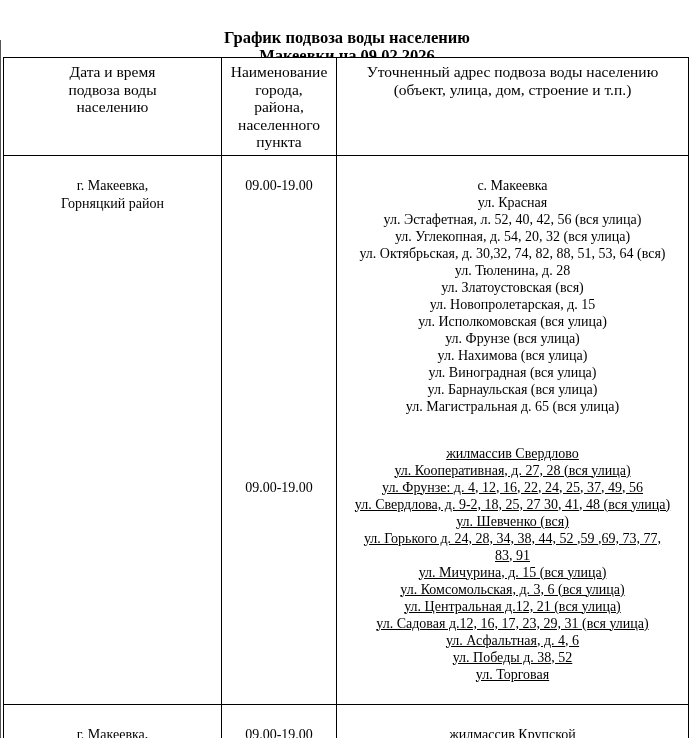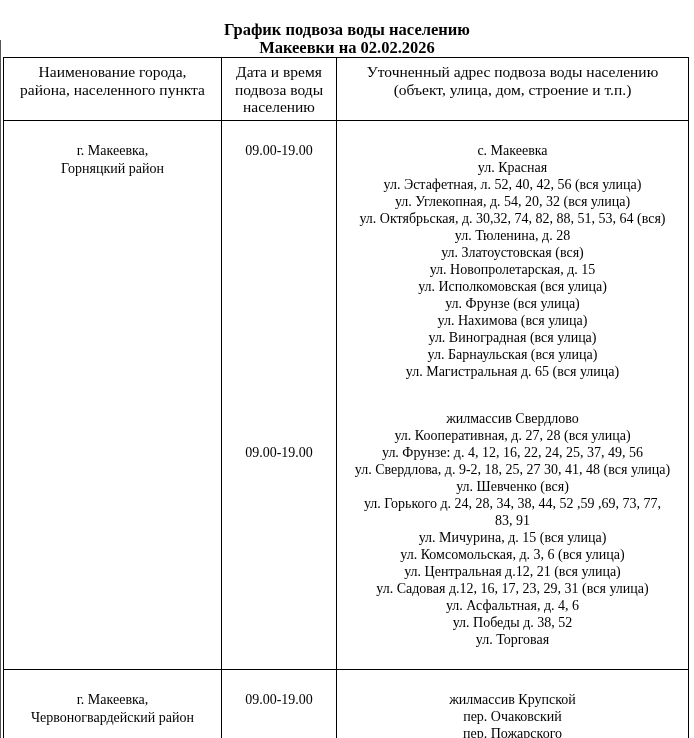--- a/index.html
+++ b/index.html
@@ -15,21 +15,21 @@
   }
   .page-edge {
     position: absolute;
     left: 0;
     top: 40px;
     height: 698px;
     width: 1px;
     background: #555555;
   }
   .doc-title {
-    margin-top: 21px;
+    margin-top: 29px;
     text-align: center;
     font-weight: bold;
     font-size: 16.5px;
     line-height: 18px;
   }
   .wtable {
     position: absolute;
     left: 3px;
     top: 57px;
     width: 686px;
@@ -55,40 +55,40 @@
   .hcell {
     font-size: 15.5px;
     line-height: 17.5px;
     padding-top: 5px;
   }
   .r0 { min-height: 490px; }
   .r1 { min-height: 119px; }
   .loc { line-height: 18.5px; padding-top: 21px; }
   .time { }
   .r0 .time-b { margin-top: 268px; }
-  .r0 .group-b { margin-top: 13px; }
+  .r0 .group-b { margin-top: 13px; text-decoration: underline; }
 </style>
 </head>
 <body>
 
 <div class="page-edge"></div>
 
 <div class="doc-title">
   <div>График подвоза воды населению</div>
-  <div>Макеевки на 02.02.2026</div>
+  <div>Макеевки на 09.02.2026</div>
 </div>
 
 <div class="wtable">
 
   <div class="grid-row header-row">
-    <div class="cell hcell">Наименование города,
-района, населенного пункта</div>
     <div class="cell hcell">Дата и время
 подвоза воды
 населению</div>
+    <div class="cell hcell">Наименование города,
+района, населенного пункта</div>
     <div class="cell hcell last">Уточненный адрес подвоза воды населению
 (объект, улица, дом, строение и т.п.)</div>
   </div>
 
   <div class="grid-row r0">
     <div class="cell loc">г. Макеевка,
 Горняцкий район</div>
     <div class="cell timecol">
       <div class="time time-a">09.00-19.00</div>
       <div class="time time-b">09.00-19.00</div>

